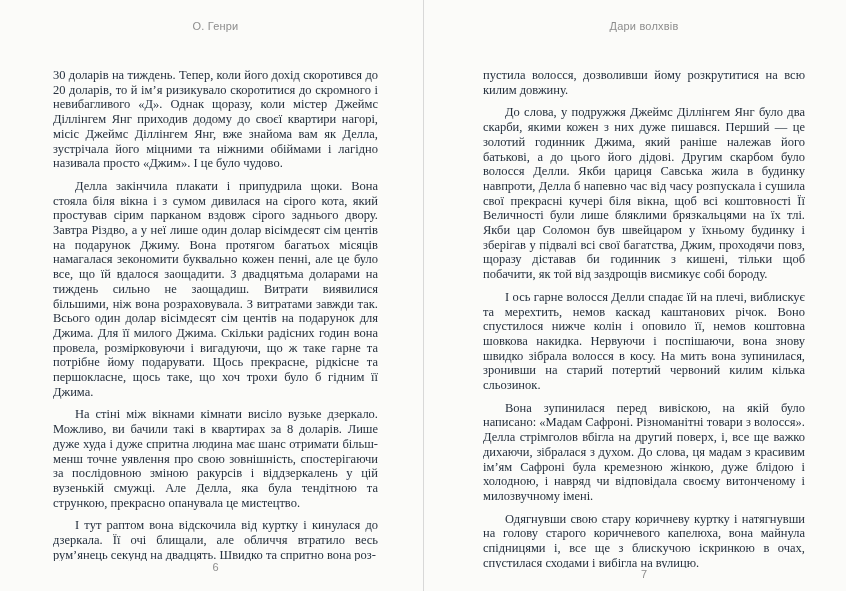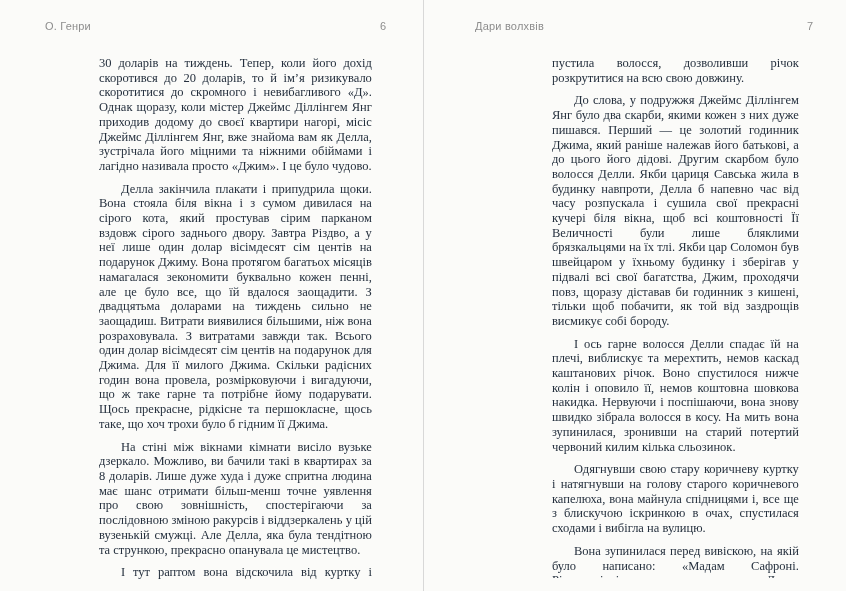--- a/index.html
+++ b/index.html
@@ -13,24 +13,24 @@
     display: flex;
     background: #fbfbf9;
     color: #25303e;
     font-family: "Liberation Serif", "DejaVu Serif", serif;
     overflow: hidden;
   }
   .page {
     box-sizing: border-box;
     height: 100%;
     display: flex;
-    flex-direction: row;
+    flex-direction: column;
   }
   .page-left  { width: 423px; padding: 20px 37px 10px 45px; }
-  .page-right { width: 422px; padding: 20px 33px 13px 51px; justify-content: flex-end; }
+  .page-right { width: 422px; padding: 20px 33px 3px 51px; justify-content: flex-end; }
   .divider {
     width: 1px;
     height: 100%;
     background: #d8d8d8;
     flex: 0 0 1px;
   }
   .running-header {
     font-family: "Liberation Sans", "DejaVu Sans", sans-serif;
     font-size: 11px;
     color: #8d8d8d;
@@ -76,23 +76,23 @@
       <p>І тут раптом вона відскочила від куртку і кинулася до дзеркала. Її очі блищали, але обличчя втратило весь рум’янець секунд на двадцять. Швидко та спритно вона роз-</p>
     </div>
     <div class="page-number">6</div>
   </section>
 
   <div class="divider"></div>
 
   <section class="page page-right" lang="uk">
     <div class="running-header">Дари волхвів</div>
     <div class="page-body">
-      <p class="no-indent">пустила волосся, дозволивши річок розкрутитися на всю свою довжину.</p>
+      <p class="no-indent">пустила волосся, дозволивши йому розкрутитися на всю килим довжину.</p>
       <p>До слова, у подружжя Джеймс Діллінгем Янг було два скарби, якими кожен з них дуже пишався. Перший — це золотий годинник Джима, який раніше належав його батькові, а до цього його дідові. Другим скарбом було волосся Делли. Якби цариця Савська жила в будинку навпроти, Делла б напевно час від часу розпускала і сушила свої прекрасні кучері біля вікна, щоб всі коштовності Її Величності були лише бляклими брязкальцями на їх тлі. Якби цар Соломон був швейцаром у їхньому будинку і зберігав у підвалі всі свої багатства, Джим, проходячи повз, щоразу діставав би годинник з кишені, тільки щоб побачити, як той від заздрощів висмикує собі бороду.</p>
       <p>І ось гарне волосся Делли спадає їй на плечі, виблискує та мерехтить, немов каскад каштанових річок. Воно спустилося нижче колін і оповило її, немов коштовна шовкова накидка. Нервуючи і поспішаючи, вона знову швидко зібрала волосся в косу. На мить вона зупинилася, зронивши на старий потертий червоний килим кілька сльозинок.</p>
+      <p>Вона зупинилася перед вивіскою, на якій було написано: «Мадам Сафроні. Різноманітні товари з волосся». Делла стрімголов вбігла на другий поверх, і, все ще важко дихаючи, зібралася з духом. До слова, ця мадам з красивим ім’ям Сафроні була кремезною жінкою, дуже блідою і холодною, і навряд чи відповідала своєму витонченому і милозвучному імені.</p>
       <p>Одягнувши свою стару коричневу куртку і натягнувши на голову старого коричневого капелюха, вона майнула спідницями і, все ще з блискучою іскринкою в очах, спустилася сходами і вибігла на вулицю.</p>
-      <p>Вона зупинилася перед вивіскою, на якій було написано: «Мадам Сафроні. Різноманітні товари з волосся». Делла стрімголов вбігла на другий поверх, і, все ще важко дихаючи, зібралася з духом. До слова, ця мадам з красивим ім’ям Сафроні була кремезною жінкою, дуже блідою і холодною, і навряд чи відповідала своєму витонченому і милозвучному імені.</p>
       <p>«Ви купите моє волосся?» — запитала Делла.</p>
     </div>
     <div class="page-number">7</div>
   </section>
 
 </div>
 
 </body></html>

